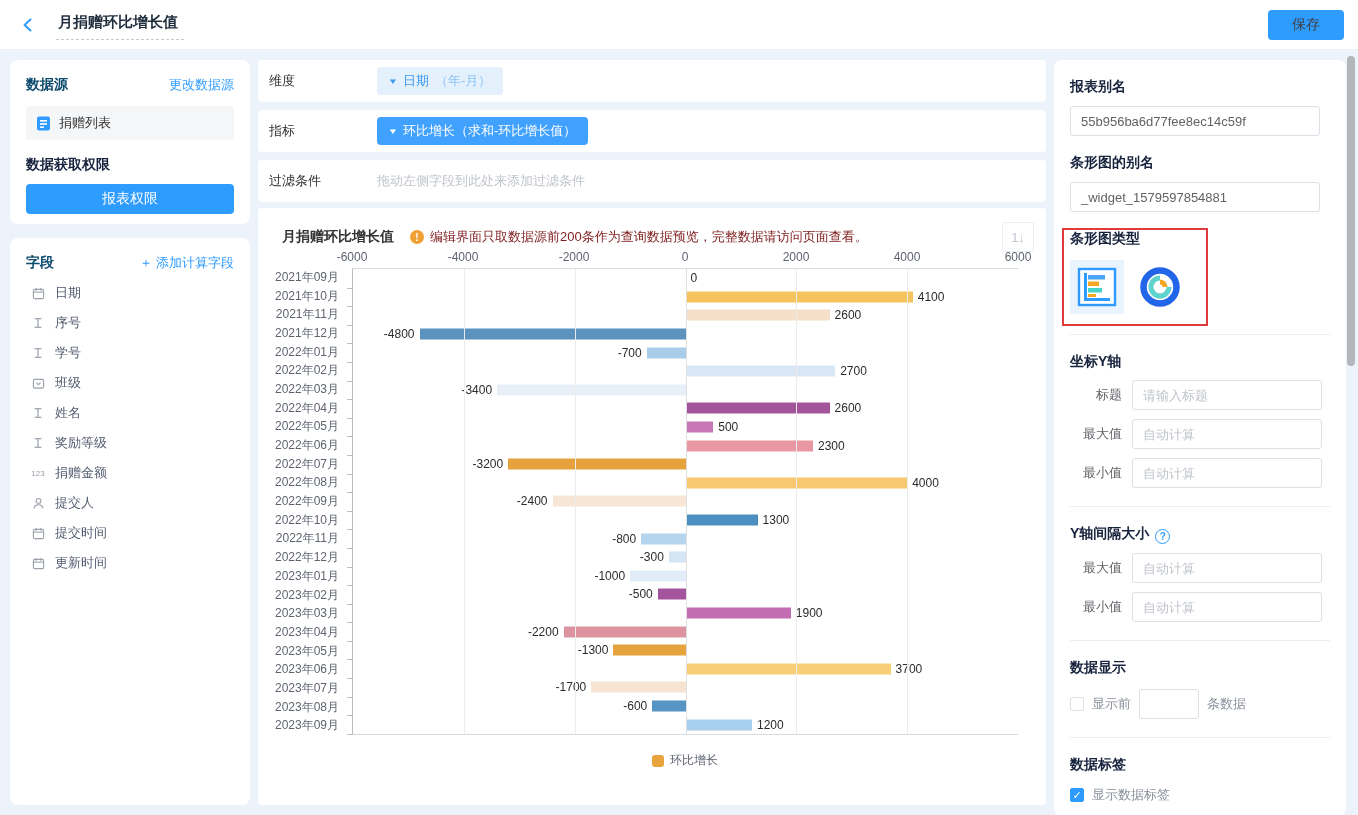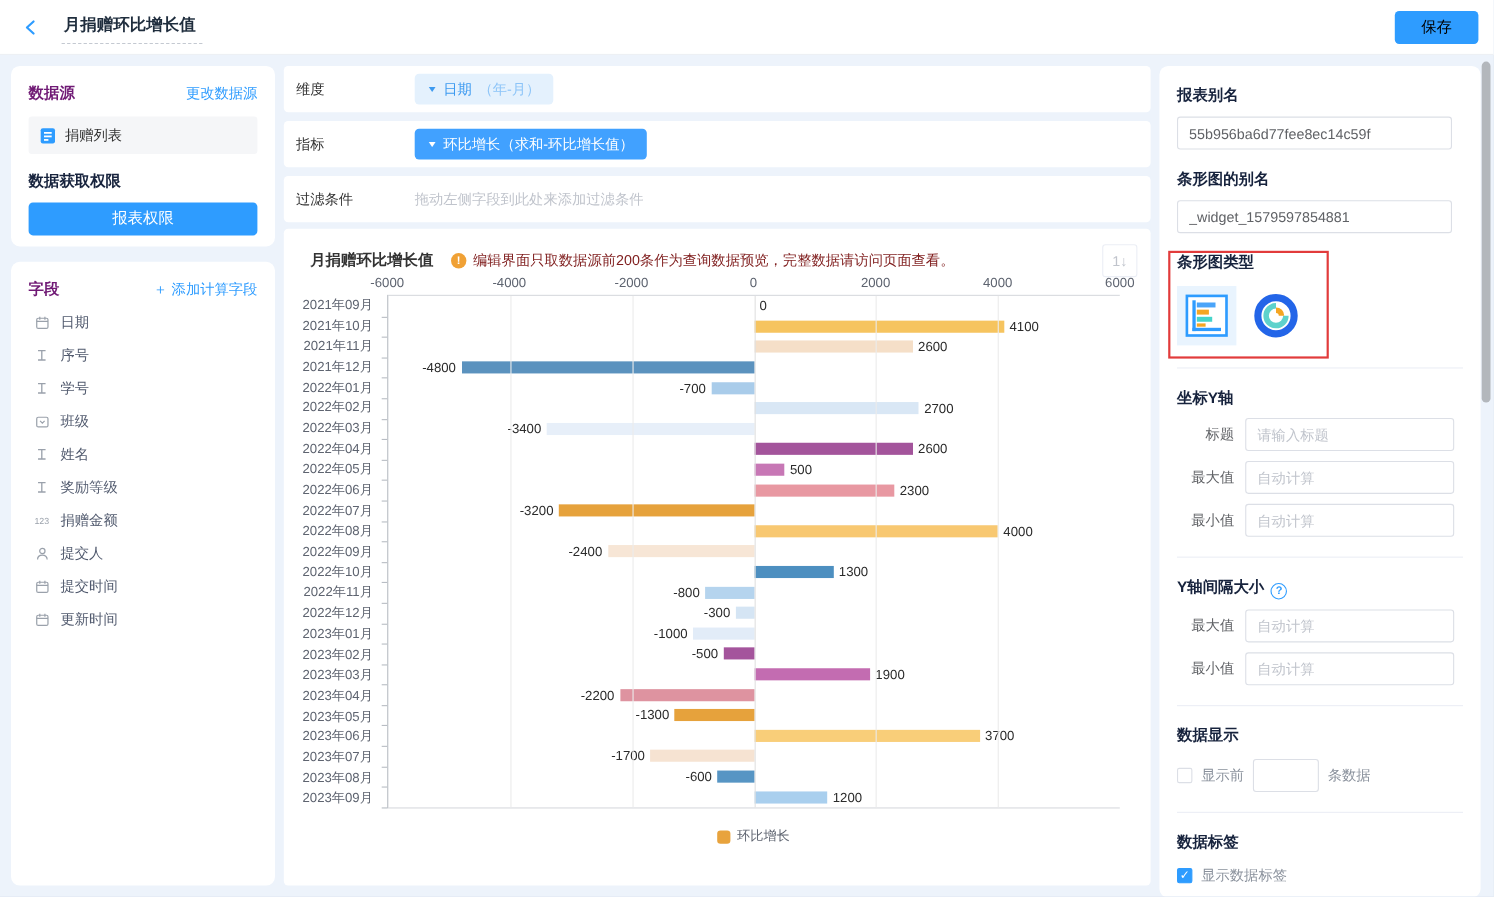--- a/index.html
+++ b/index.html
@@ -7,28 +7,28 @@
   .stage{ position:relative; width:1358px; height:815px; overflow:hidden;
     background:#EDF3FB; font-family:"Liberation Sans","DejaVu Sans",sans-serif; color:#333; }
 
   
   .topbar{ position:absolute; left:0; top:0; width:1358px; height:50px; background:#fff;
     border-bottom:1px solid #EDF0F4; display:flex; align-items:center; padding:0 14px; z-index:5;}
   .back{ width:28px; height:28px; display:flex; align-items:center; justify-content:center; cursor:pointer; }
   .page-title{ margin-left:14px; font-size:15px; font-weight:bold; color:#1F2D3D;
     border-bottom:1px dashed #C4C9D1; padding:4px 6px 7px 2px; }
   .save-btn{ margin-left:auto; width:76px; height:30px; background:#2E9CFF; border:none;
-    border-radius:4px; color:#000000; font-size:14px; cursor:pointer; font-family:inherit;}
+    border-radius:4px; color:#404040; font-size:14px; cursor:pointer; font-family:inherit;}
 
   
   .card{ position:absolute; background:#fff; border-radius:8px; }
   #ds-card{ left:10px; top:60px; width:240px; height:164px; padding:16px; }
   #field-card{ left:10px; top:238px; width:240px; height:567px; padding:16px; }
   .card-head{ display:flex; align-items:center; justify-content:space-between; }
-  .card-head b{ font-size:14px; color:#701a75; }
+  .card-head b{ font-size:14px; color:#0c4a6e; }
   .blue-link{ color:#2E9CFF; font-size:13px; cursor:pointer; }
   .source-item{ margin-top:12px; height:34px; background:#F5F6F8; border-radius:3px;
     display:flex; align-items:center; padding:0 10px; gap:8px; font-size:13px; color:#333; }
   .sub-head{ margin-top:16px; font-size:14px; font-weight:bold; color:#17233D; }
   .perm-btn{ margin-top:10px; width:100%; height:30px; background:#2E9CFF; color:#fff;
     border:none; border-radius:4px; font-size:14px; cursor:pointer; font-family:inherit;}
   .field-list{ margin-top:6px; }
   .field-row{ height:30px; display:flex; align-items:center; gap:9px; padding-left:4px;
     font-size:13px; color:#515A6E; cursor:pointer; }
   .field-row .fic{ width:16px; display:flex; justify-content:center; color:#9AA1AB; font-size:9px; }

